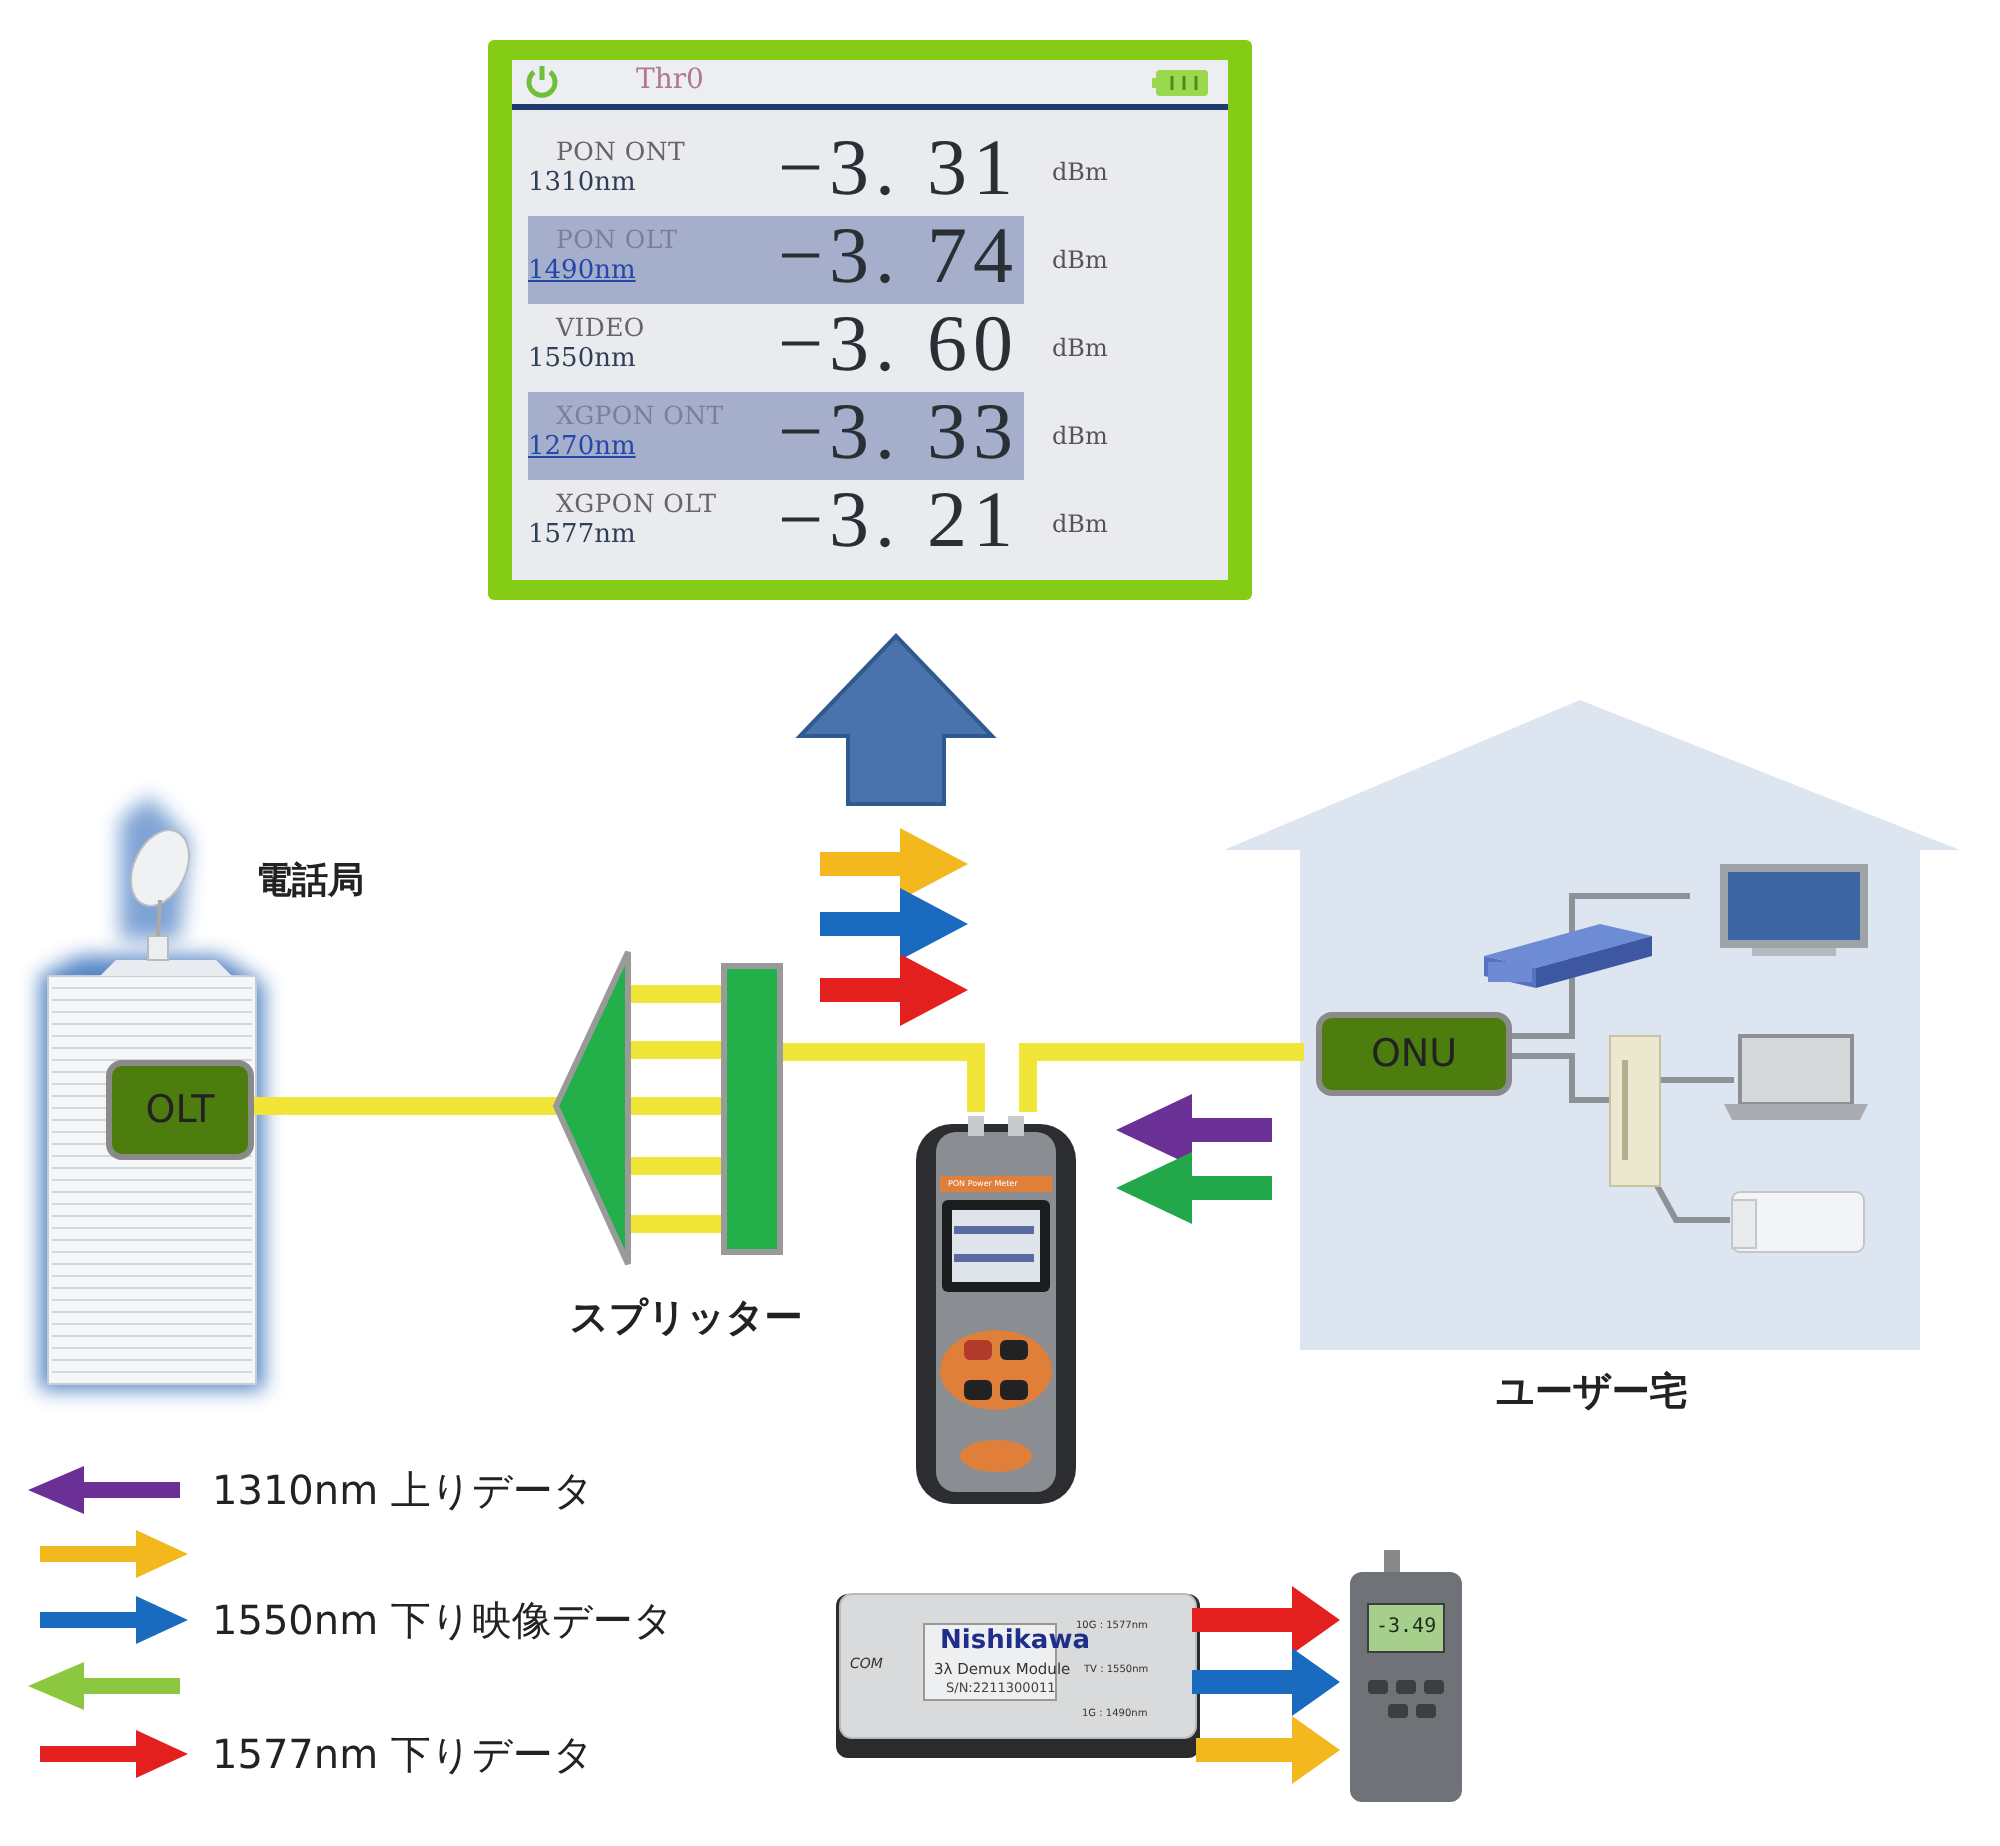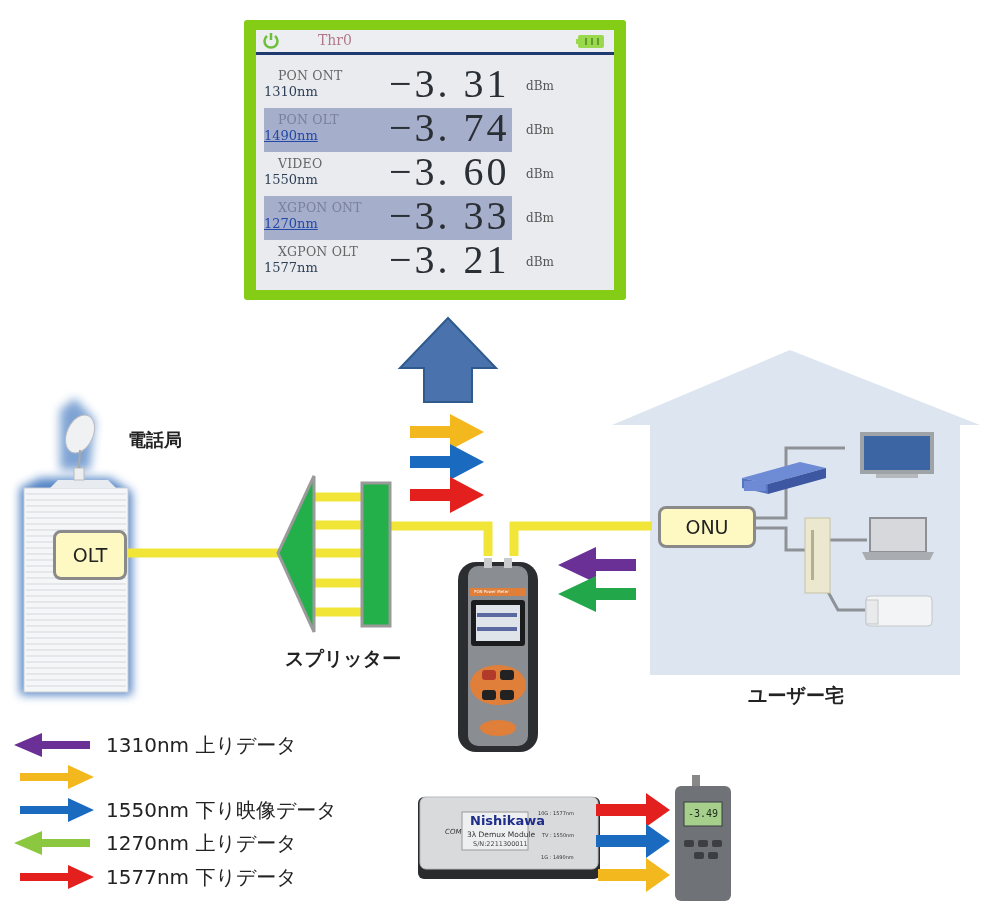--- a/index.html
+++ b/index.html
@@ -13,21 +13,21 @@
   .row{position:absolute;left:8px;width:348px;height:44px;}
   .row.hl .hlbg{position:absolute;left:0;top:0;width:248px;height:44px;background:#a5aecb;}
   .row .name{position:absolute;left:14px;top:4px;font-family:"DejaVu Serif",serif;font-size:12.5px;color:#666;letter-spacing:0.2px;}
   .row .wl{position:absolute;left:0;top:20px;font-family:"DejaVu Serif",serif;font-size:13px;color:#2f3f55;}
   .row.hl .wl{color:#2448a8;text-decoration:underline;}
   .row.hl .name{color:#7a7fa0;}
   .row .val{position:absolute;left:125px;top:-4px;font-family:Liberation Serif, serif;font-size:40px;color:#2a2e35;letter-spacing:3px;}
   .row .unit{position:absolute;left:262px;top:15px;font-family:"DejaVu Serif",serif;font-size:12px;color:#555;}
   
   .jp{font-family:"DejaVu Sans",sans-serif;color:#222;}
-  .box-label{position:absolute;background:#fef9c3;border:3px solid #8a8a8a;border-radius:8px;display:flex;align-items:center;justify-content:center;font-size:19px;color:#222;font-family:"DejaVu Sans",sans-serif;}
+  .box-label{position:absolute;background:#4d7c0f;border:3px solid #8a8a8a;border-radius:8px;display:flex;align-items:center;justify-content:center;font-size:19px;color:#222;font-family:"DejaVu Sans",sans-serif;}
   .legend-item{position:absolute;left:14px;height:30px;width:380px;text-align:center;}
   .legend-item svg{position:absolute;left:0;top:3px;}
   .legend-item span{position:absolute;left:92px;top:2px;font-size:20px;color:#222;white-space:nowrap;}
 </style>
 </head>
 <body>
 
 <div id="screen" class="abs">
   <div id="screen-inner">
     <div id="screen-header">
@@ -251,21 +251,21 @@
 <div class="box-label" style="left:658px;top:506px;width:92px;height:36px">
     <span>ONU</span>
   </div>
 <span class="abs jp" style="left:748px;top:683px;font-size:19px;font-weight:bold">ユーザー宅</span>
 
 <span class="abs" style="left:474px;top:589px;font-size:4px;color:#fff;white-space:nowrap">PON Power Meter</span>
 
 <span class="abs" style="left:470px;top:813px;font-size:13px;font-weight:bold;color:#1e2e8a">Nishikawa</span>
 <span class="abs" style="left:467px;top:830px;font-size:7.5px;color:#333;white-space:nowrap">3λ Demux Module</span>
 <span class="abs" style="left:473px;top:840px;font-size:6.5px;color:#444;white-space:nowrap">S/N:2211300011</span>
-<span class="abs" style="left:445px;top:828px;font-size:7px;font-style:italic;color:#333">COM</span>
+<span class="abs" style="left:425px;top:828px;font-size:7px;font-style:italic;color:#333">COM</span>
 <span class="abs" style="left:538px;top:810px;font-size:5px;color:#333;white-space:nowrap">10G : 1577nm</span>
 <span class="abs" style="left:542px;top:832px;font-size:5px;color:#333;white-space:nowrap">TV : 1550nm</span>
 <span class="abs" style="left:541px;top:854px;font-size:5px;color:#333;white-space:nowrap">1G : 1490nm</span>
 <span class="abs" style="left:688px;top:808px;font-size:10px;color:#1c2a1c;font-family:'DejaVu Sans Mono',monospace">-3.49</span>
 
 <div>
   <div class="legend-item" style="top:730px">
     <svg width="80" height="24" viewBox="0 0 80 24">
         <path d="M76 8 L28 8 L28 0 L0 12 L28 24 L28 16 L76 16 Z" fill="#6a3096"></path>
       </svg>
@@ -279,21 +279,20 @@
   <div class="legend-item" style="top:795px">
     <svg width="80" height="24" viewBox="0 0 80 24">
         <path d="M6 8 L54 8 L54 0 L80 12 L54 24 L54 16 L6 16 Z" fill="#1a6bbf"></path>
       </svg>
     <span>1550nm 下り映像データ</span>
   </div>
   <div class="legend-item" style="top:828px">
     <svg width="80" height="24" viewBox="0 0 80 24">
         <path d="M76 8 L28 8 L28 0 L0 12 L28 24 L28 16 L76 16 Z" fill="#8cc83f"></path>
       </svg>
-    <span>1270nm 上りデータ</span>
   </div>
   <div class="legend-item" style="top:862px">
     <svg width="80" height="24" viewBox="0 0 80 24">
         <path d="M6 8 L54 8 L54 0 L80 12 L54 24 L54 16 L6 16 Z" fill="#e4201f"></path>
       </svg>
     <span>1577nm 下りデータ</span>
   </div>
 </div>
 
 </body></html>

